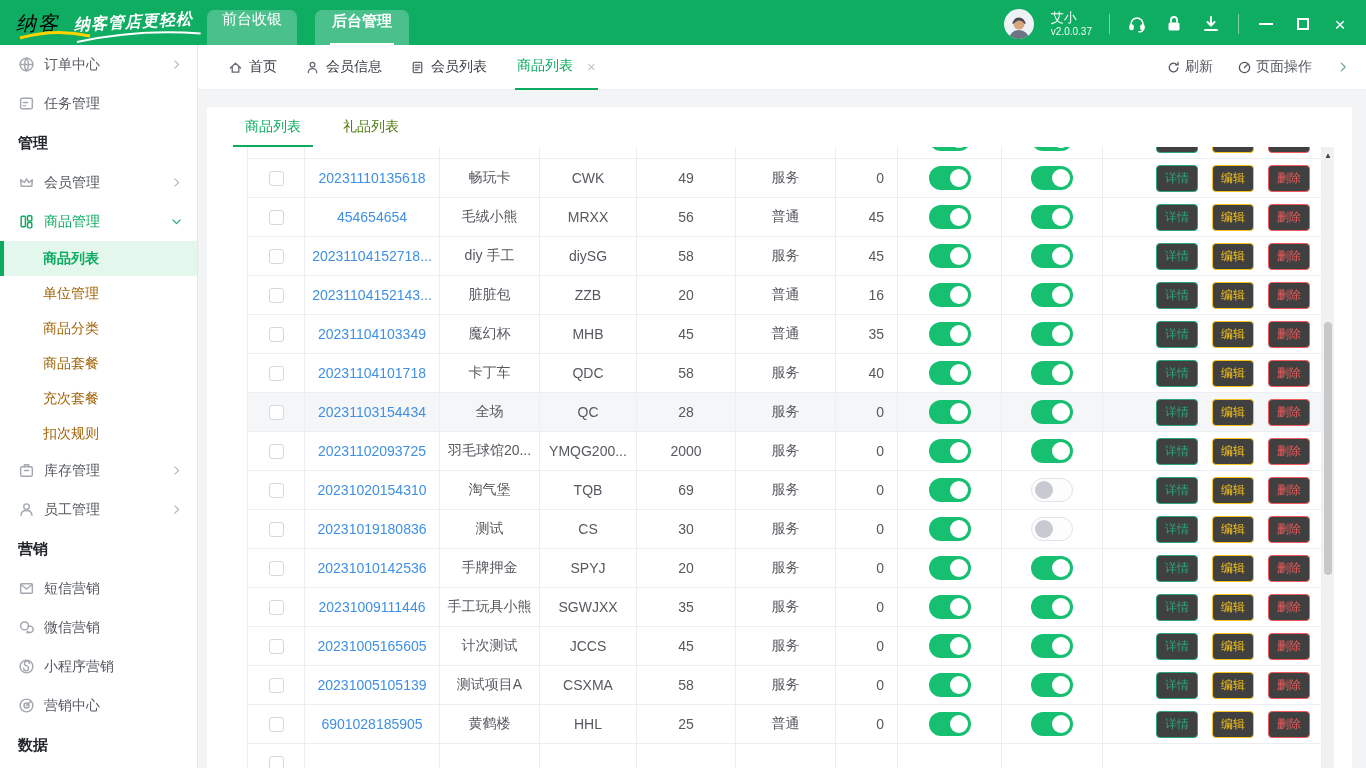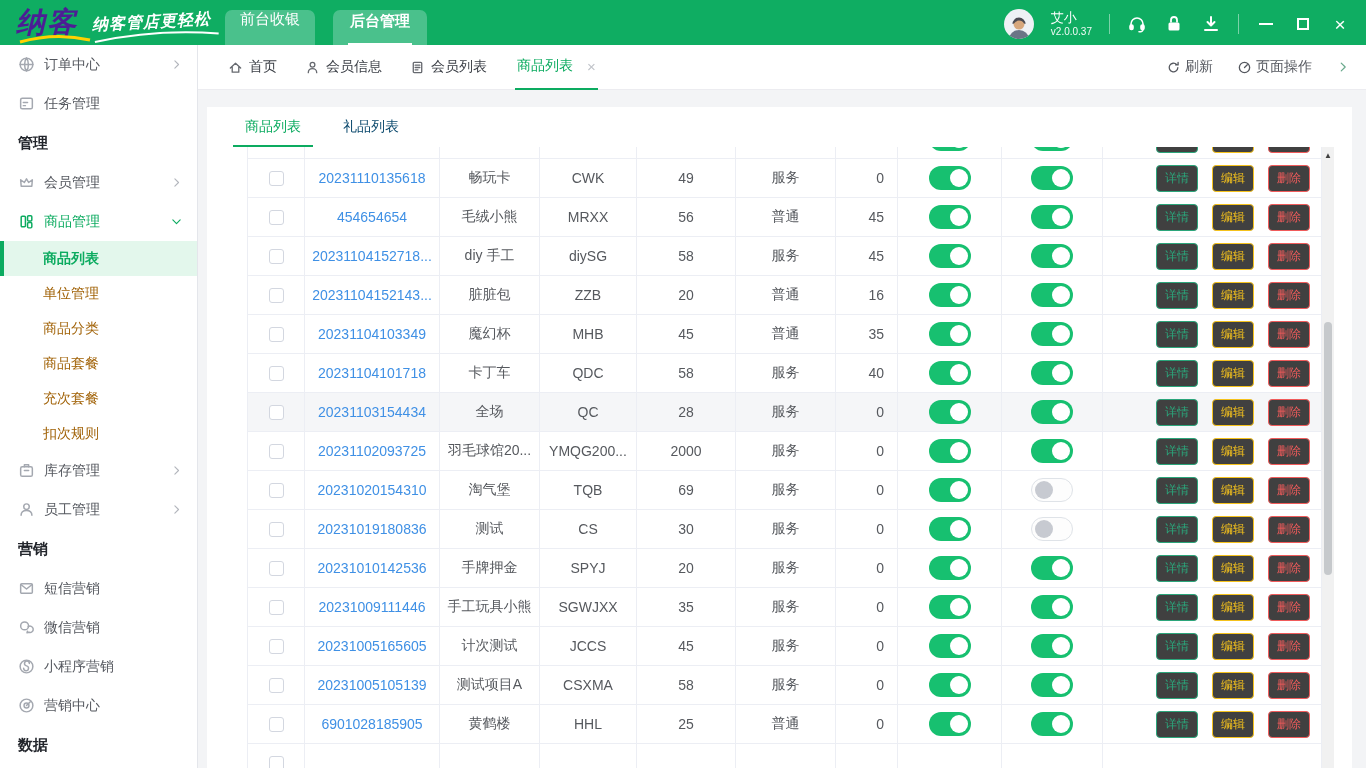--- a/index.html
+++ b/index.html
@@ -3,21 +3,21 @@
 <meta charset="utf-8">
 <style>
   * { margin:0; padding:0; box-sizing:border-box; }
   html,body { width:1366px; height:768px; overflow:hidden;
     font-family:"Liberation Sans","DejaVu Sans",sans-serif; background:#f3f4f6; }
 
   
   .header { position:fixed; left:0; top:0; width:1366px; height:45px;
     background:#0FAD62; display:flex; align-items:flex-end; z-index:30; }
   .logo-wrap { display:flex; align-items:center; height:45px; padding-left:16px; }
-  .logo-cn { color:#4c1d95; font-size:29px; font-weight:bold; font-style:italic;
+  .logo-cn { color:#000000; font-size:20px; font-weight:normal; font-style:italic;
     letter-spacing:2px; line-height:1; position:relative; }
   .logo-cn svg { position:absolute; left:2px; bottom:-7px; }
   .slogan { color:#fff; font-size:16px; font-style:italic; font-weight:bold;
     margin-left:14px; position:relative; transform:rotate(-3deg); letter-spacing:1px; }
   .slogan svg { position:absolute; left:0; bottom:-8px; }
   .hnav { display:flex; margin-left:14px; gap:18px; }
   .hnav-tab { height:35px; background:#4AC18C; border-radius:7px 7px 0 0;
     color:#fff; font-size:15px; padding:0 15px; display:flex; cursor:pointer; }
   .hnav-tab.active { font-weight:bold; }
   .hnav-tab.active .lbl { border-bottom:2px solid #fff; padding:2px 2px 3px; }
@@ -62,21 +62,21 @@
     font-size:14px; color:#54575e; }
   .bc-act { display:flex; align-items:center; gap:4px; cursor:pointer;text-align:right; }
   .bc-act .icn { width:15px; height:15px; display:flex; color:#54575e; }
   .bc-chev { color:#69a98c; width:14px; height:14px; display:flex; cursor:pointer; }
 
   
   .card { position:absolute; left:9px; right:14px; top:62px; bottom:0;
     background:#fff; overflow:hidden; }
   .ctabs { height:40px; display:flex; padding-left:26px; gap:18px; }
   .ctab { height:40px; display:flex; align-items:center; padding:0 12px; font-size:14px;
-    color:#0c4a6e; position:relative; cursor:pointer; }
+    color:#4d7c0f; position:relative; cursor:pointer; }
   .ctab.active { color:#0CAB60; }
   .ctab.active::after { content:''; position:absolute; left:0; right:0; bottom:0;
     height:2px; background:#0CAB60; }
 
   
   .tviewport { position:absolute; left:15px; top:40px; bottom:0; width:1100px; overflow:hidden;padding-left:25px; }
   .tbl { margin-top:-27px; }
   .trow { display:flex; height:39px; border-bottom:1px solid #ECEEF4; background:#fff; }
   .trow.hover { background:#f5f6f8; }
   .td { display:flex; align-items:center; justify-content:center;

